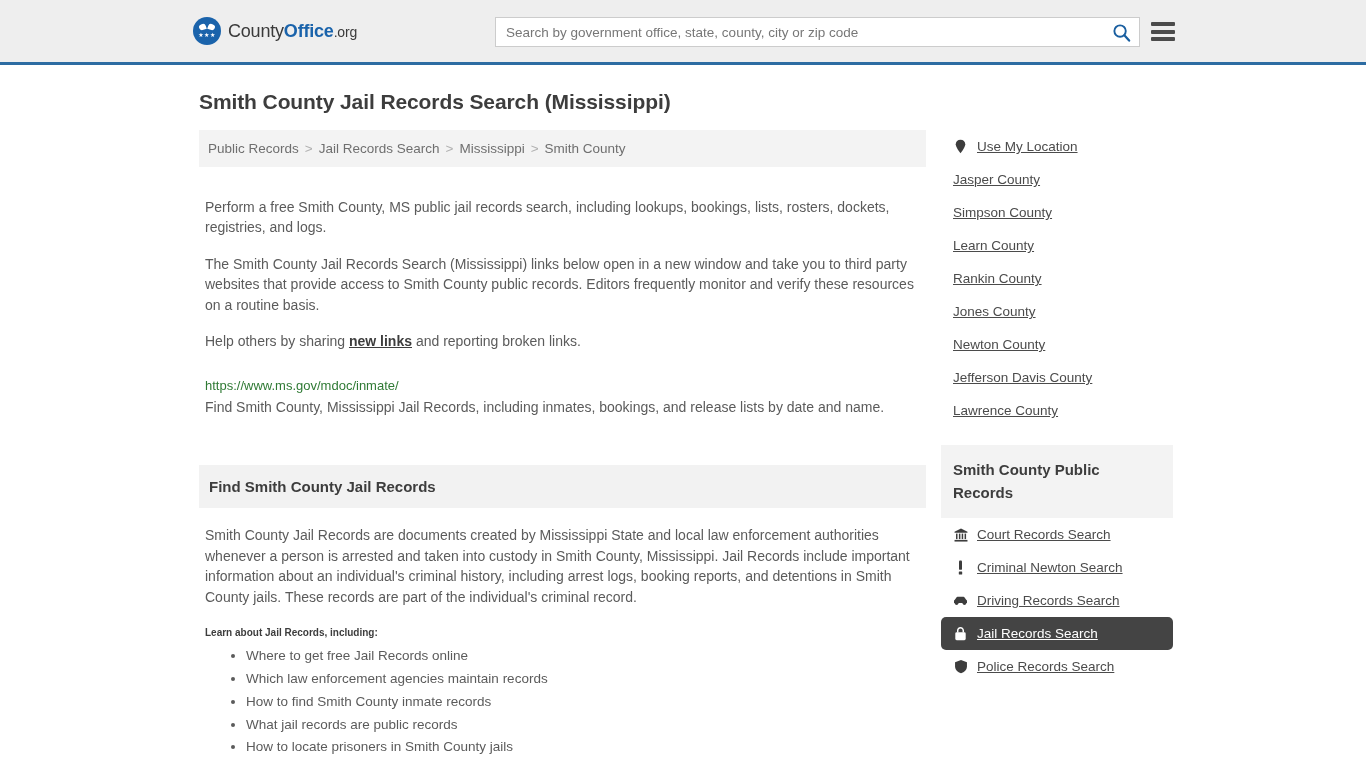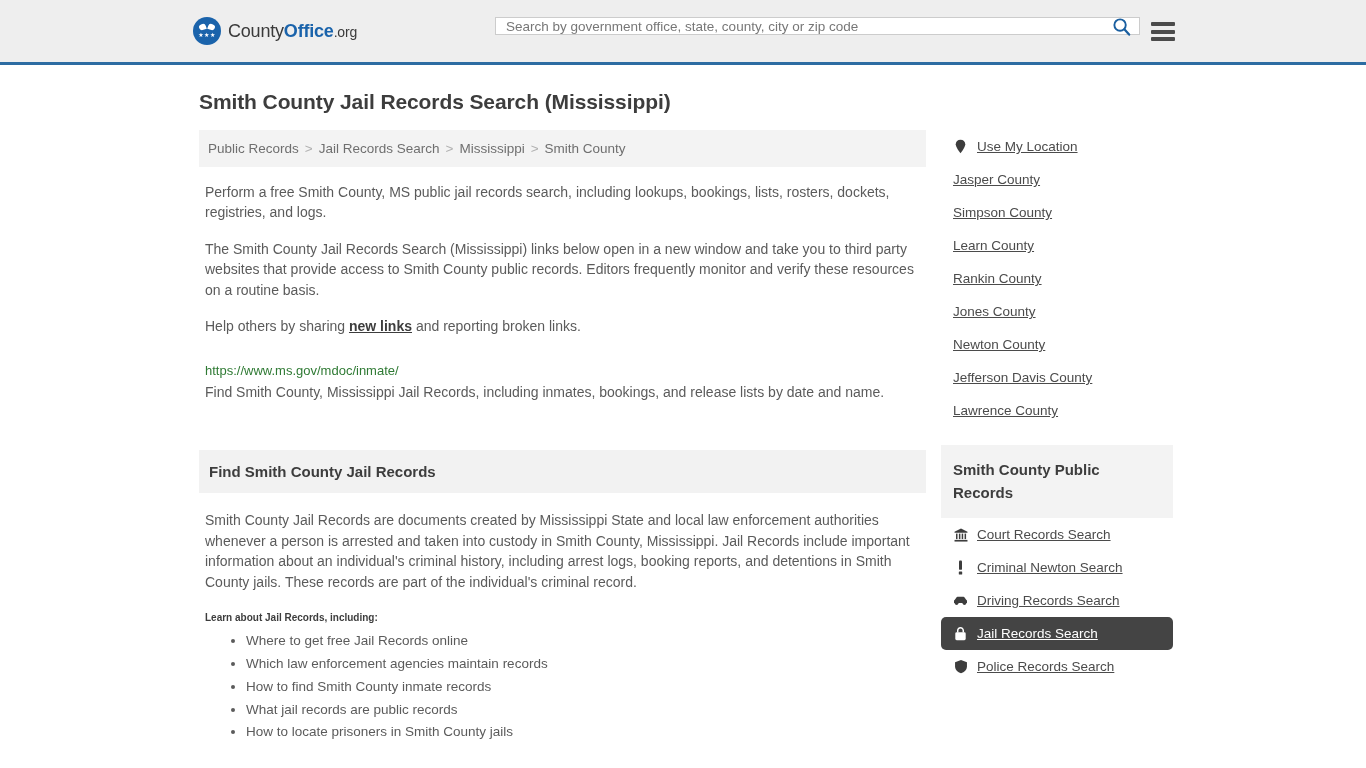--- a/index.html
+++ b/index.html
@@ -59,21 +59,21 @@
     line-height: 7px; margin-top: 1px;
   }
   .logo-text { font-size: 18px; letter-spacing: -0.2px; white-space: nowrap; }
   .logo-text .c1 { color: #3a3a3a; }
   .logo-text .c2 { color: #1a63ab; font-weight: bold; }
   .logo-text .c3 { color: #3a3a3a; font-size: 14px; }
 
   .search-area {
     position: absolute;
     left: 495px; top: 17px;
-    width: 645px; height: 18px;
+    width: 645px; height: 30px;
     display: flex; align-items: center;
     background: #ffffff;
     border: 1px solid #cccccc;
   }
   .search-input {
     flex: 1;
     border: none; outline: none;
     font-family: "Liberation Sans", sans-serif;
     font-size: 13.5px;
     color: #444444;
@@ -123,21 +123,21 @@
   .breadcrumb a { color: #6f6f6f; text-decoration: none; cursor: pointer; }
   .breadcrumb .sep { margin: 0 6px; color: #b0b0b0; }
 
   
   .para {
     font-size: 14px;
     line-height: 1.46;
     color: #5b5b5b;
     margin: 16px 0 0 6px;
   }
-  .para.first { margin-top: 15px; }
+  .para.first { margin-top: 30px; }
   .inline-link {
     color: #3d3d3d;
     text-decoration: underline;
     font-weight: bold;
     cursor: pointer;
   }
 
   
   .result { margin: 26px 0 0 6px; position: relative; }
   .result-head { display: flex; align-items: flex-start; justify-content: space-between; }

